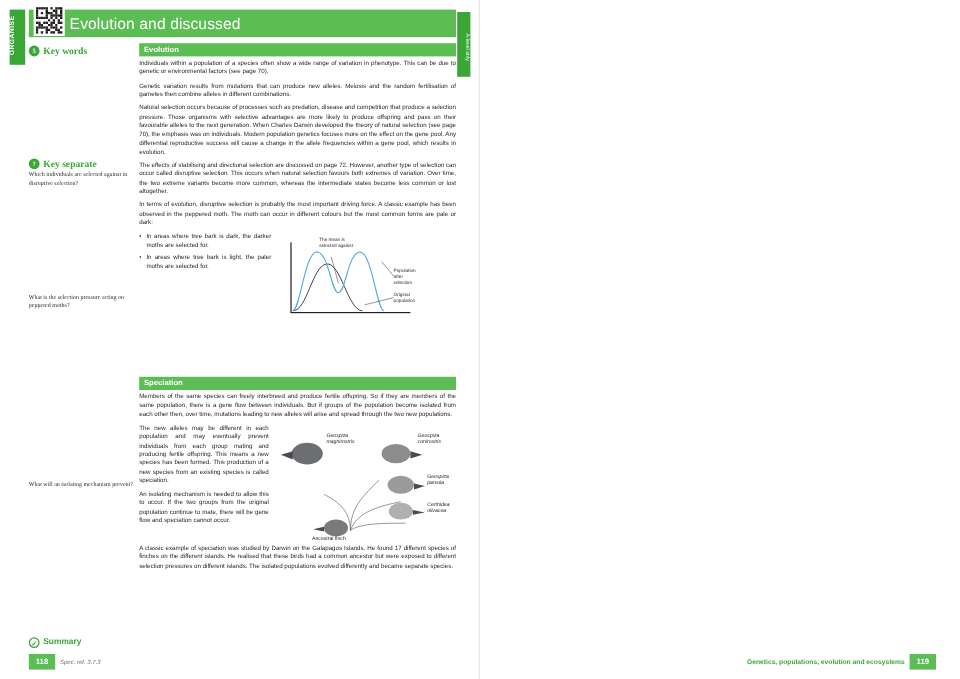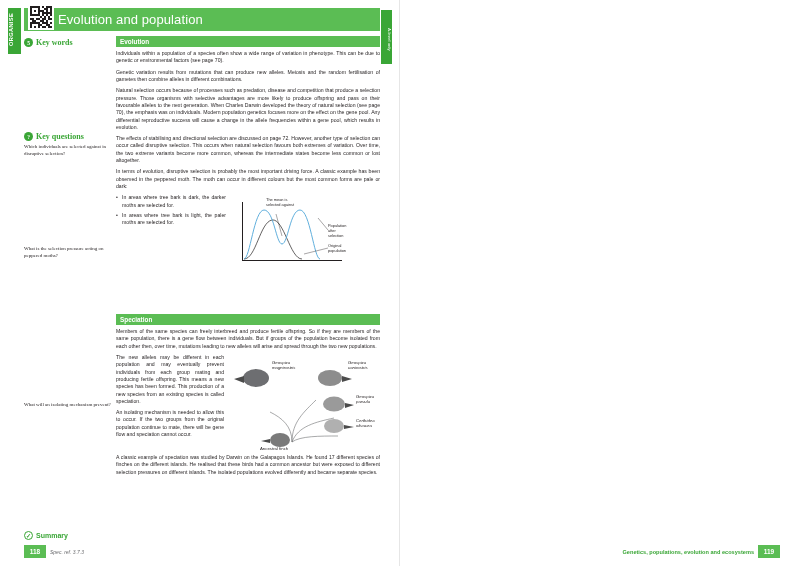--- a/index.html
+++ b/index.html
@@ -107,21 +107,21 @@
 </style>
 </head>
 <body>
 
 <div class="page page-left">
 
   <div class="side-tab left">ORGANISE</div>
   <div class="alevel l">A-level only</div>
 
   <div class="hdr l">
-    <h1>Evolution and population</h1>
+    <h1>Evolution and discussed</h1>
   </div>
   <div class="qr">
     <div class="qrgrid" id="qr1">
         <i class="b"></i>
         <i class="b"></i>
         <i class="b"></i>
         <i class="b"></i>
         <i class="b"></i>
         <i></i>
         <i class="b"></i>
@@ -245,21 +245,21 @@
   <div class="lcol" style="top:38px;">
     <div class="kw-head">
       <span class="circ">5</span>
       <span>Key words</span>
     </div>
   </div>
 
   <div class="lcol" style="top:132px;">
     <div class="kq-head">
       <span class="circ">?</span>
-      <span>Key questions</span>
+      <span>Key separate</span>
     </div>
     <div class="sidenote" style="margin-top:3px;">Which individuals are selected against in disruptive selection?</div>
   </div>
 
   <div class="lcol" style="top:246px;">
     <div class="sidenote">What is the selection pressure acting on peppered moths?</div>
   </div>
 
   <div class="lcol" style="top:402px;">
     <div class="sidenote">What will an isolating mechanism prevent?</div>

